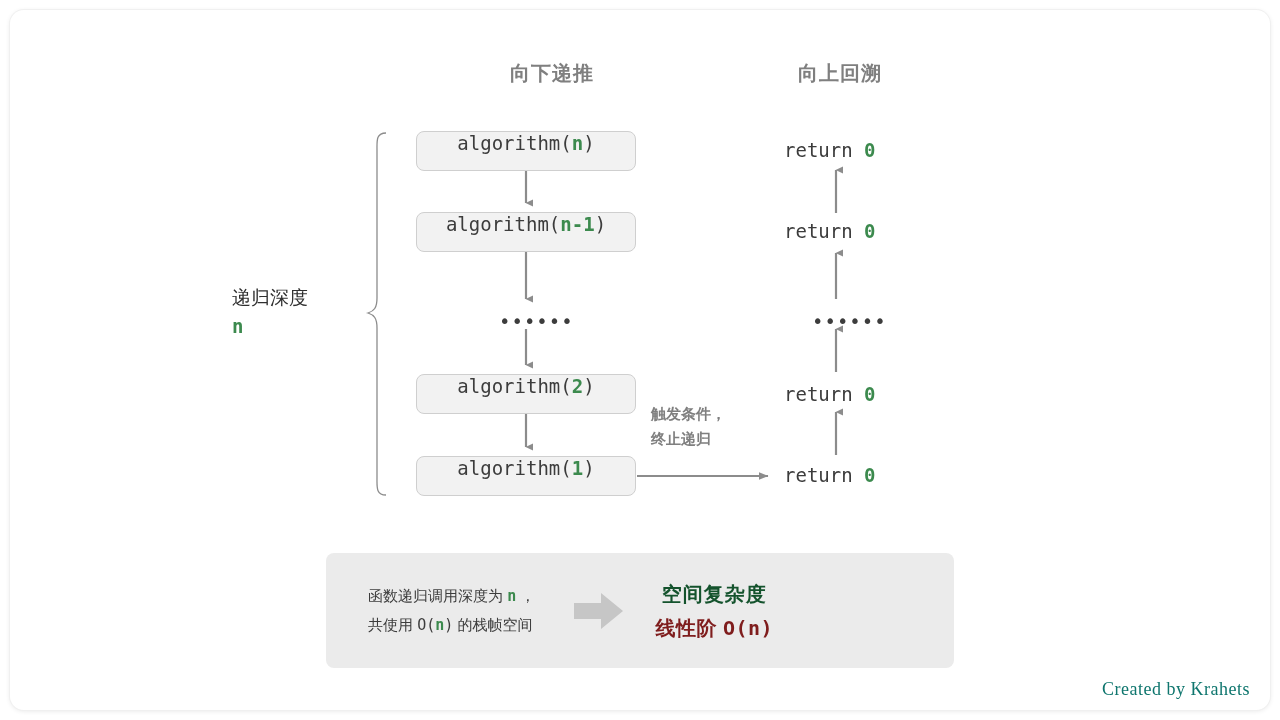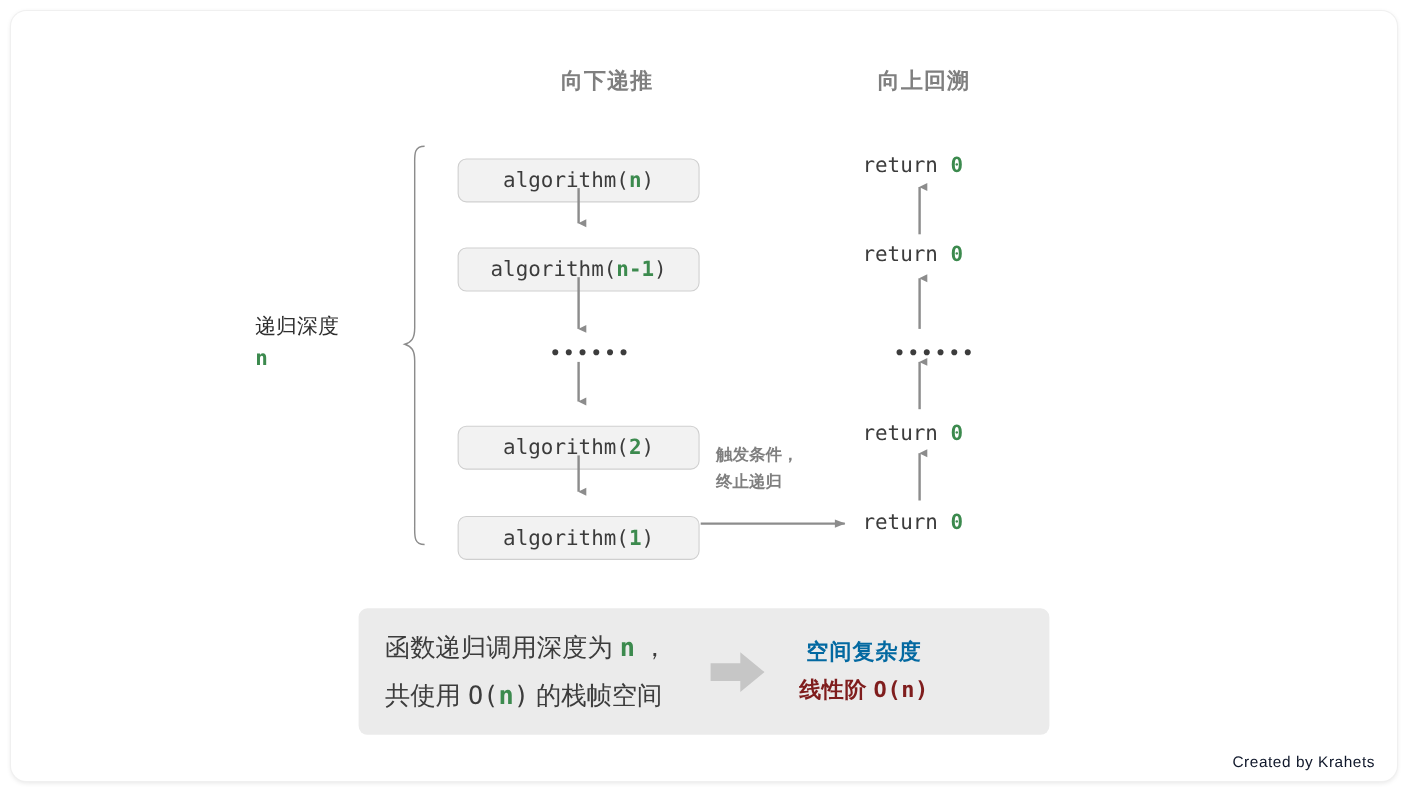--- a/index.html
+++ b/index.html
@@ -47,27 +47,26 @@
   
   .call-box {
     position: absolute;
     width: 220px;
     height: 40px;
     background: #f2f2f2;
     border: 1px solid #cfcfcf;
     border-radius: 8px;
     box-sizing: border-box;
     display: flex;
-    align-items: center;
+    align-items: flex-start;
     justify-content: center;
     font-family: "DejaVu Sans Mono", "Liberation Mono", monospace;
     font-size: 19px;
     color: #3c3c3c;
     left: 416px;
-    margin-top: 13px;
   }
   .call-box .arg { color: #3c8a4e; font-weight: bold; }
 
   
   .ret-label {
     position: absolute;
     font-family: "DejaVu Sans Mono", "Liberation Mono", monospace;
     font-size: 19px;
     color: #3c3c3c;
     white-space: nowrap;
@@ -134,22 +133,22 @@
     width: 628px;
     height: 115px;
     background: #ebebeb;
     border-radius: 8px;
     box-sizing: border-box;
     display: flex;
     align-items: center;
   }
   .summary-left {
     flex: 0 0 auto;
-    padding-left: 24px;
-    font-size: 23px;
+    padding-left: 42px;
+    font-size: 15px;
     color: #3c3c3c;
     line-height: 1.85;
     white-space: nowrap;
   }
   .summary-left .g { color: #3c8a4e; font-weight: bold; }
   .summary-left .code { font-family: "DejaVu Sans Mono", "Liberation Mono", monospace; }
   .summary-arrow {
     flex: 0 0 auto;
     margin-left: 38px;
     margin-right: 30px;
@@ -158,42 +157,42 @@
   }
   .summary-right {
     flex: 0 0 auto;
     text-align: center;
     line-height: 1.7;
   }
   .summary-right .title {
     display: block;
     font-size: 20px;
     font-weight: bold;
-    color: #0369a1;
+    color: #14532d;
     letter-spacing: 1px;
   }
   .summary-right .value {
     display: block;
     font-size: 20px;
     font-weight: bold;
     color: #7f1d1d;
     letter-spacing: 0.5px;
   }
   .summary-right .value .code {
     font-family: "DejaVu Sans Mono", "Liberation Mono", monospace;
   }
 
   
   .credit {
     position: absolute;
     right: 30px;
     bottom: 20px;
-    font-family: Liberation Sans, sans-serif;
-    font-size: 14px;
-    color: #0f172a;
+    font-family: Liberation Serif, serif;
+    font-size: 18px;
+    color: #0f766e;
     letter-spacing: 0.5px;
   }
 </style>
 </head>
 <body>
 
 <div class="canvas">
   <div class="card-frame"></div>
 
   <div class="col-header" id="hdr-down">向下递推</div>

